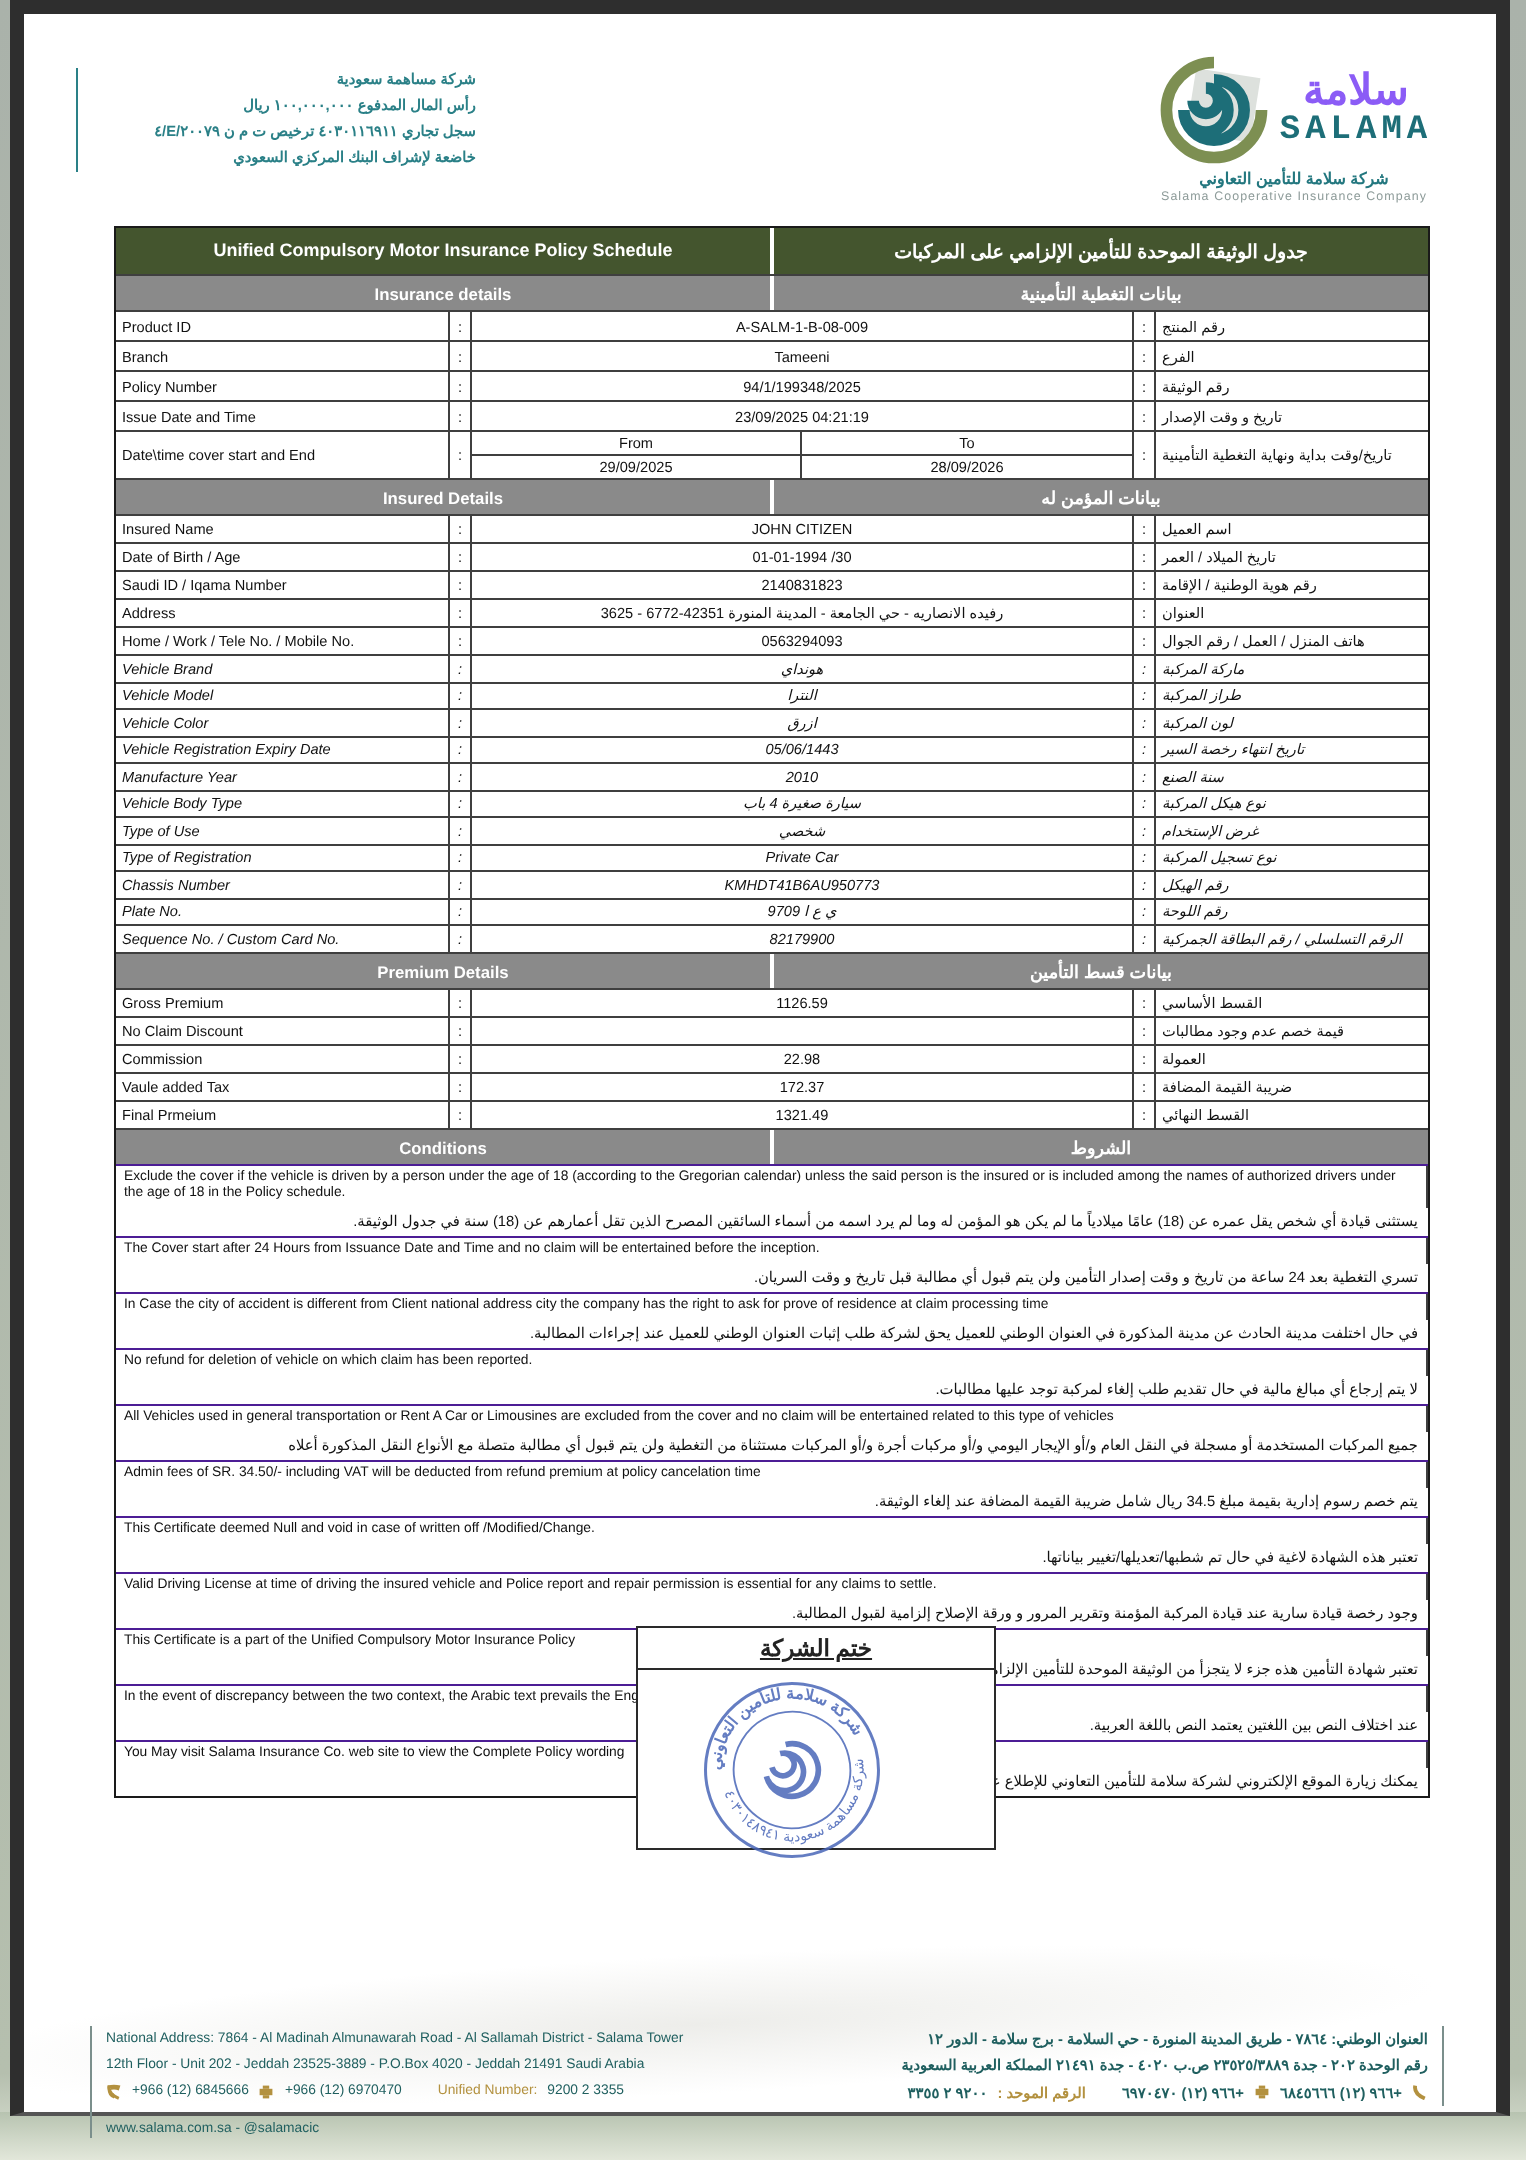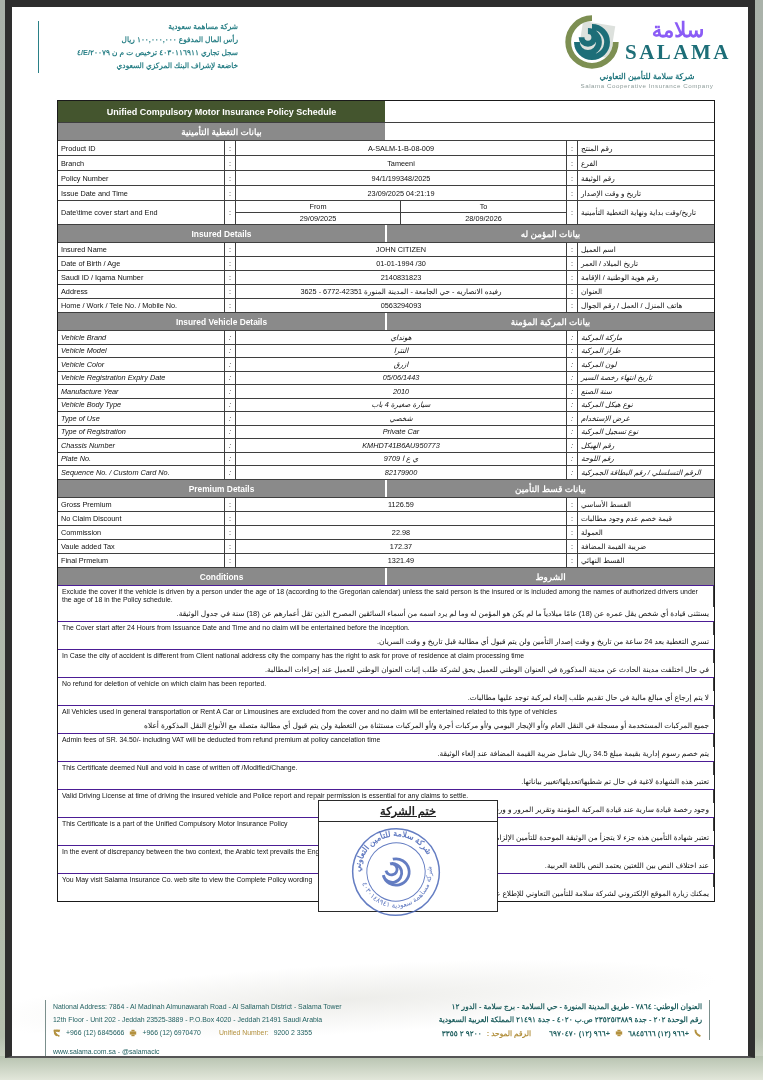--- a/index.html
+++ b/index.html
@@ -3,33 +3,33 @@
 <meta charset="utf-8">
 <style>
   * { margin:0; padding:0; box-sizing:border-box; }
   body { font-family:"Liberation Sans", sans-serif; background:#9aa29a; }
   .canvas { position:relative; width:763px; height:1080px; overflow:hidden;
             background:linear-gradient(180deg,#aab2aa 0%,#b5bfae 96%,#dfe5d8 100%); }
   .bottom-strip { position:absolute; left:0; right:0; bottom:0; height:24px;
             background:linear-gradient(180deg,#b7c3b0,#e2e7da); }
   .page { position:absolute; left:5px; top:0; width:750px; height:1058px;
           background:#ffffff; border:7px solid #2e2e2e; border-bottom:2px solid #555; }
-  .content { position:relative; width:736px; height:1049px; overflow:hidden; }
+  .content { position:relative; width:736px; height:1049px; overflow:hidden;margin-top:13px; }
 
   
   .co-info { position:absolute; left:26px; top:14px; width:200px;
              border-left:1.5px solid #2a8087; padding-left:7px;
              direction:rtl; text-align:right; color:#2a8087;
              font-size:7.4px; line-height:1.75; font-weight:bold; }
   .logo { position:absolute; right:6px; top:6px; width:190px; text-align:center; }
   .logo-top { display:flex; align-items:center; justify-content:center; gap:4px; }
   .logo-mark { width:58px; height:58px; position:relative; flex:0 0 auto; }
   .logo-names { text-align:center; }
   .logo-ar { font-size:21px; font-weight:bold; color:#8b5cf6; line-height:1.05; }
-  .logo-en { font-family:Liberation Serif, serif; font-size:21px; font-weight:bold;
+  .logo-en { font-family:Liberation Mono, monospace; font-size:17px; font-weight:bold;
              letter-spacing:2.5px; color:#1d6e78; line-height:1.1; }
   .logo-sub-ar { font-size:8px; color:#23777f; font-weight:bold; margin-top:1px; }
   .logo-sub-en { font-size:6.2px; color:#8d9b99; letter-spacing:0.55px; margin-top:1px; }
 
   
   .tbl { position:absolute; left:45px; top:93px; width:658px; border:1.5px solid #1a1a1a; background:#fff; }
   .title-bar { display:grid; grid-template-columns:1fr 1fr; gap:2px; background:#fff; }
   .title-bar > div { background:#44552e; color:#fff; font-weight:bold; font-size:9px;
                      text-align:center; padding:6px 2px 5px; }
   .title-bar .ar { font-size:9.5px; direction:rtl; }
@@ -76,21 +76,21 @@
   .swoosh { position:absolute; left:-60px; top:935px; width:880px; height:110px;
             background:radial-gradient(ellipse 60% 45% at 45% 50%, #ededea 0%, rgba(255,255,255,0) 70%);
             transform:rotate(-3deg); }
   .footer-en { position:absolute; left:33px; top:993px; width:330px;
                border-left:1px solid #7b8f8c; padding-left:7px;
                color:#1f5f5f; font-size:6.9px; line-height:1.9; }
   .footer-en .contact { display:flex; align-items:center; gap:5px; }
   .gold { color:#b3913f; }
   .f-ico { width:8px; height:8px; flex:0 0 auto; }
   .footer-web { margin-top:6px; }
-  .footer-ar { position:absolute; right:38px; top:993px; width:330px;
+  .footer-ar { position:absolute; right:26px; top:993px; width:330px;
                border-right:1px solid #7b8f8c; padding-right:7px;
                direction:rtl; text-align:right; color:#1f5f5f;
                font-size:7.4px; line-height:1.8; font-weight:bold; }
   .footer-ar .contact { display:flex; align-items:center; gap:5px; justify-content:flex-start; }
   .sp { margin:0 4px; }
 </style>
 </head>
 <body>
 
 <div class="canvas">
@@ -119,23 +119,25 @@
             <div class="logo-en">SALAMA</div>
           </div>
         </div>
         <div class="logo-sub-ar">شركة سلامة للتأمين التعاوني</div>
         <div class="logo-sub-en">Salama Cooperative Insurance Company</div>
       </div>
 
       <div class="tbl">
         <div class="title-bar">
           <div class="en">Unified Compulsory Motor Insurance Policy Schedule</div>
+          <div class="ar">جدول الوثيقة الموحدة للتأمين الإلزامي على المركبات</div>
         </div>
 
         <div class="sec-hdr">
+          <div>Insurance details</div>
           <div class="ar">بيانات التغطية التأمينية</div>
         </div>
         <div>
   <div class="row">
     <div class="c-label">Product ID</div>
     <div class="c-colon">:</div>
     <div class="c-value" dir="auto">A-SALM-1-B-08-009</div>
     <div class="c-colon">:</div>
     <div class="c-ar">رقم المنتج</div>
   </div>
@@ -219,24 +221,20 @@
 
   <div class="row">
     <div class="c-label">Home / Work / Tele No. / Mobile No.</div>
     <div class="c-colon">:</div>
     <div class="c-value" dir="auto">0563294093</div>
     <div class="c-colon">:</div>
     <div class="c-ar">هاتف المنزل / العمل / رقم الجوال</div>
   </div>
 </div>
 
-        <div class="sec-hdr">
-          <div>Insured Vehicle Details</div>
-          <div class="ar">بيانات المركبة المؤمنة</div>
-        </div>
         <div class="rows-veh">
   <div class="row">
     <div class="c-label">Vehicle Brand</div>
     <div class="c-colon">:</div>
     <div class="c-value" dir="auto">هونداي</div>
     <div class="c-colon">:</div>
     <div class="c-ar">ماركة المركبة</div>
   </div>
 
   <div class="row">

